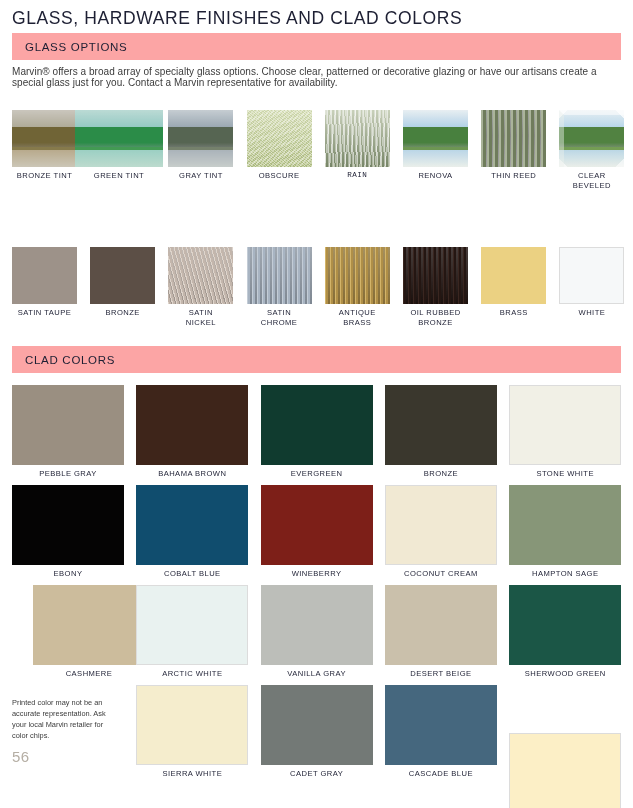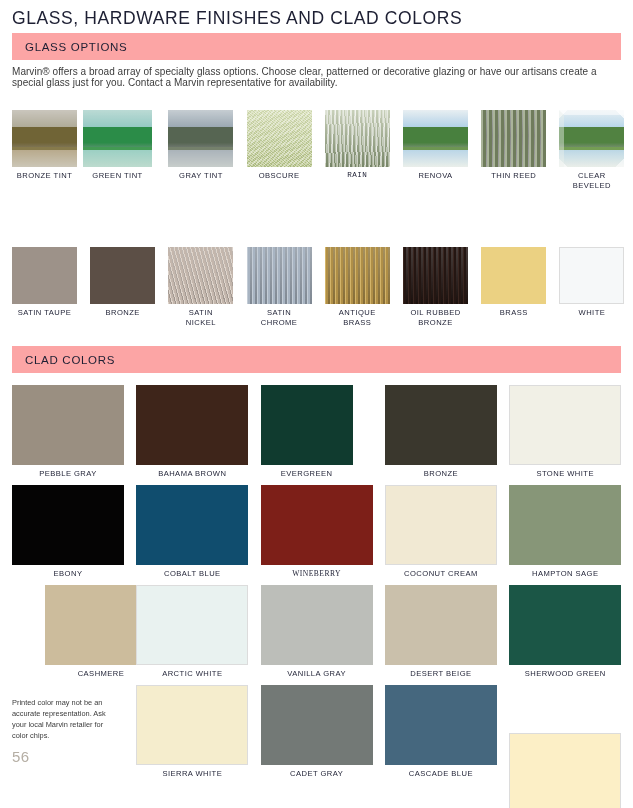--- a/index.html
+++ b/index.html
@@ -108,21 +108,21 @@
           <div class="scene">
             <div class="sky" style="background:linear-gradient(#e7eef2,#b9bfb2)"></div>
             <div class="trees" style="background:linear-gradient(#6e6a3c,#6e6a3c 60%, rgba(0,0,0,.25))"></div>
             <div class="bank" style="background:#8c8758"></div>
             <div class="water" style="background:linear-gradient(#cfc8b0, #e9eee9)"></div>
             <div style="position:absolute;inset:0;background:rgba(120,85,40,0.26)"></div>
           </div>
         </div>
         <div class="label">BRONZE TINT</div>
       </div>
-      <div class="cell" style="left: 83px; width: 69px;">
+      <div class="cell" style="left: 75px; width: 88px;">
         <div class="chip glass">
           <div class="scene">
             <div class="sky" style="background:linear-gradient(#e7eef2,#a9d2d6)"></div>
             <div class="trees" style="background:linear-gradient(#2f8a3e,#2f8a3e 60%, rgba(0,0,0,.25))"></div>
             <div class="bank" style="background:#4e9b4c"></div>
             <div class="water" style="background:linear-gradient(#bfe0dc, #e9eee9)"></div>
             <div style="position:absolute;inset:0;background:rgba(30,150,110,0.22)"></div>
           </div>
         </div>
         <div class="label">GREEN TINT</div>
@@ -240,21 +240,21 @@
   </div>
   <div id="clad-row-0" class="row" style="top:385px">
       <div class="cell" style="left: 12px; width: 112px;">
         <div class="chip" style="height:80px;background:#9a8f81"></div>
         <div class="label">PEBBLE GRAY</div>
       </div>
       <div class="cell" style="left: 136.3px; width: 112px;">
         <div class="chip" style="height:80px;background:#3e251a"></div>
         <div class="label">BAHAMA BROWN</div>
       </div>
-      <div class="cell" style="left: 260.6px; width: 92px;">
+      <div class="cell" style="left: 260.6px; width: 112px;">
         <div class="chip" style="height:80px;background:#103b2f"></div>
         <div class="label">EVERGREEN</div>
       </div>
       <div class="cell" style="left: 384.9px; width: 112px;">
         <div class="chip" style="height:80px;background:#3a372d"></div>
         <div class="label">BRONZE</div>
       </div>
       <div class="cell" style="left: 509.2px; width: 112px;">
         <div class="chip bordered" style="height:80px;background:#f1f0e6"></div>
         <div class="label">STONE WHITE</div>
@@ -262,35 +262,35 @@
     </div>
   <div id="clad-row-1" class="row" style="top:485px">
       <div class="cell" style="left: 12px; width: 112px;">
         <div class="chip" style="height:80px;background:#050404"></div>
         <div class="label">EBONY</div>
       </div>
       <div class="cell" style="left: 136.3px; width: 112px;">
         <div class="chip" style="height:80px;background:#104d6e"></div>
         <div class="label">COBALT BLUE</div>
       </div>
-      <div class="cell" style="left: 260.6px; width: 112px; font-family: Liberation Serif, serif;">
+      <div class="cell" style="left: 260.6px; width: 112px;">
         <div class="chip" style="height:80px;background:#7d1f18"></div>
         <div class="label">WINEBERRY</div>
       </div>
       <div class="cell" style="left: 384.9px; width: 112px;">
         <div class="chip bordered" style="height:80px;background:#f1e9d3"></div>
         <div class="label">COCONUT CREAM</div>
       </div>
       <div class="cell" style="left: 509.2px; width: 112px;">
         <div class="chip" style="height:80px;background:#879678"></div>
         <div class="label">HAMPTON SAGE</div>
       </div>
     </div>
   <div id="clad-row-2" class="row" style="top:585px">
-      <div class="cell" style="left: 24px; width: 112px; padding-left: 21px;">
+      <div class="cell" style="left: 12px; width: 112px; padding-left: 21px;">
         <div class="chip" style="height:80px;background:#ccbc9c"></div>
         <div class="label">CASHMERE</div>
       </div>
       <div class="cell" style="left: 136.3px; width: 112px;">
         <div class="chip bordered" style="height:80px;background:#e9f2f0"></div>
         <div class="label">ARCTIC WHITE</div>
       </div>
       <div class="cell" style="left: 260.6px; width: 112px;">
         <div class="chip" style="height:80px;background:#bcbeb9"></div>
         <div class="label">VANILLA GRAY</div>

